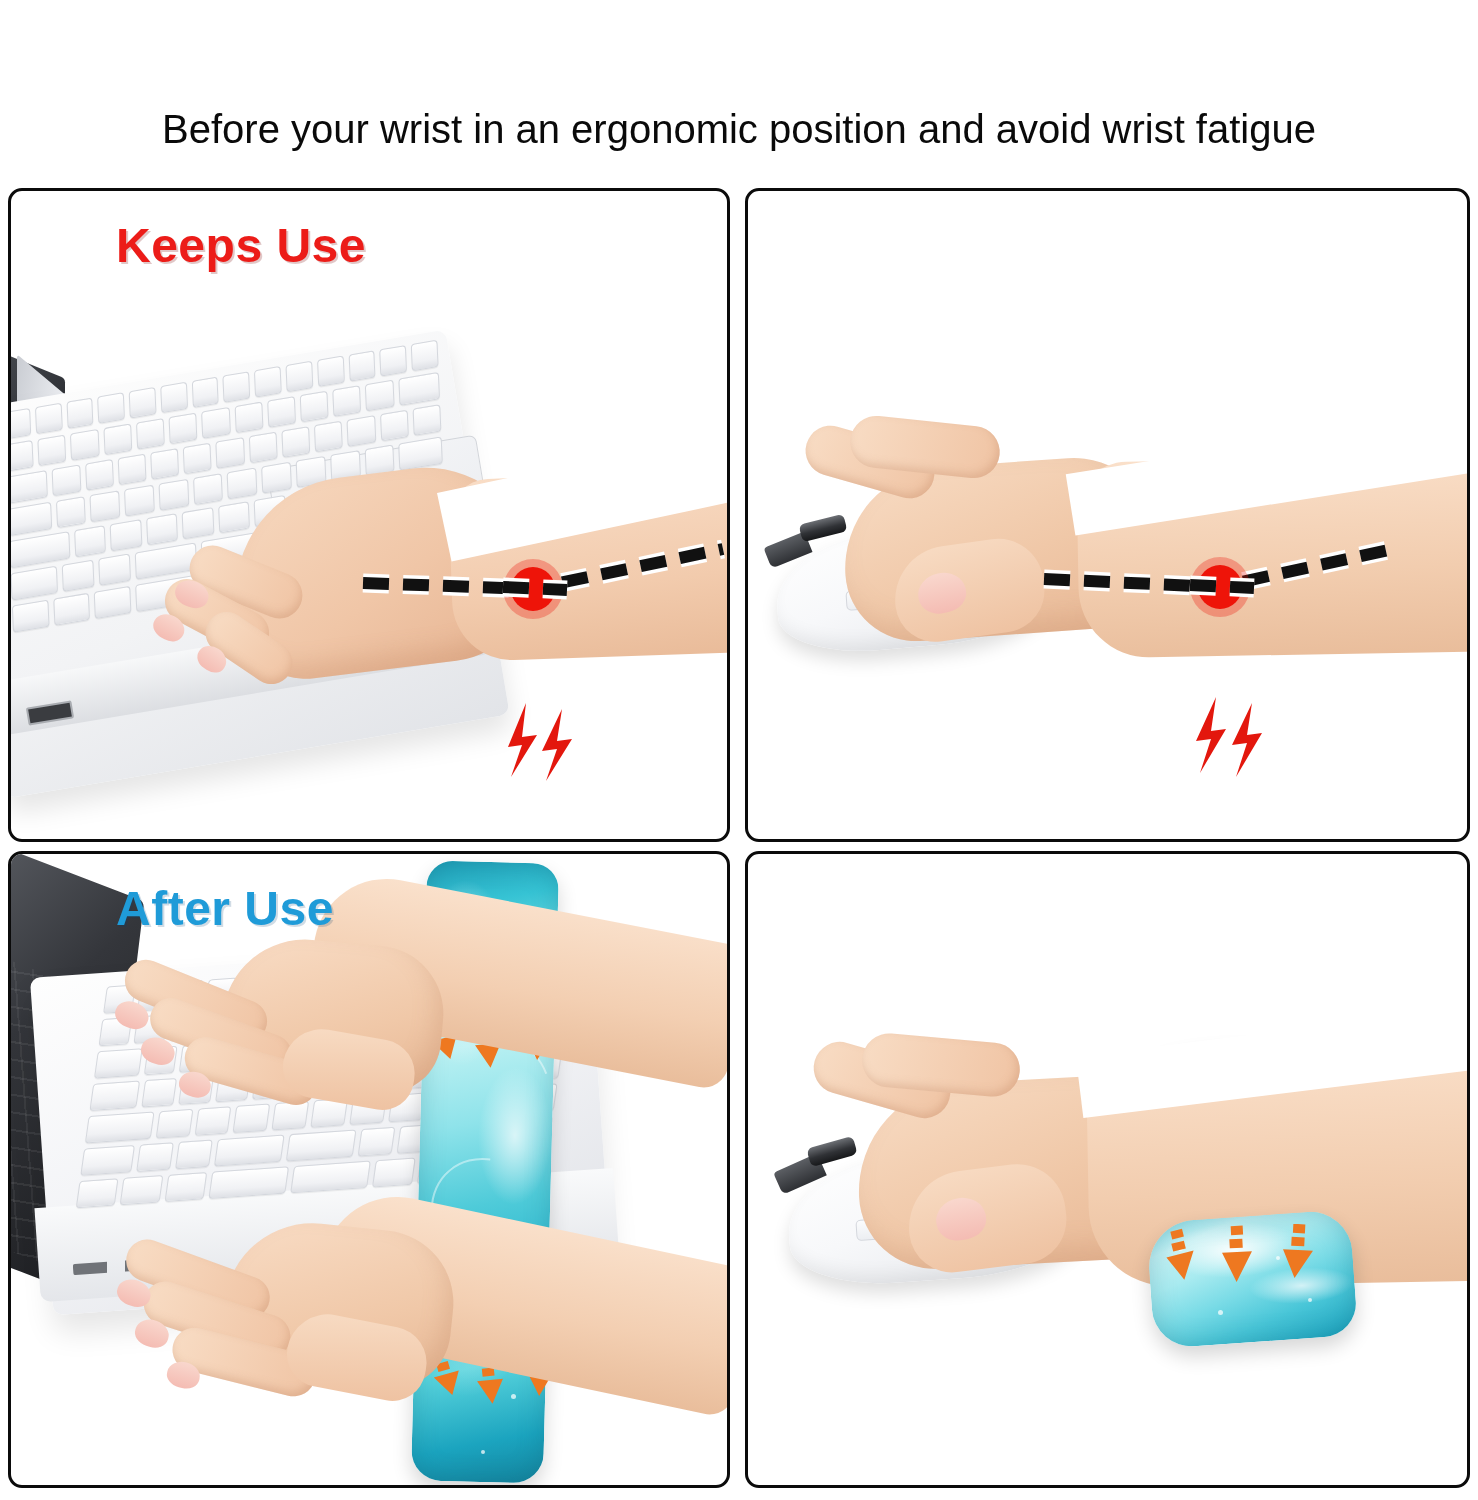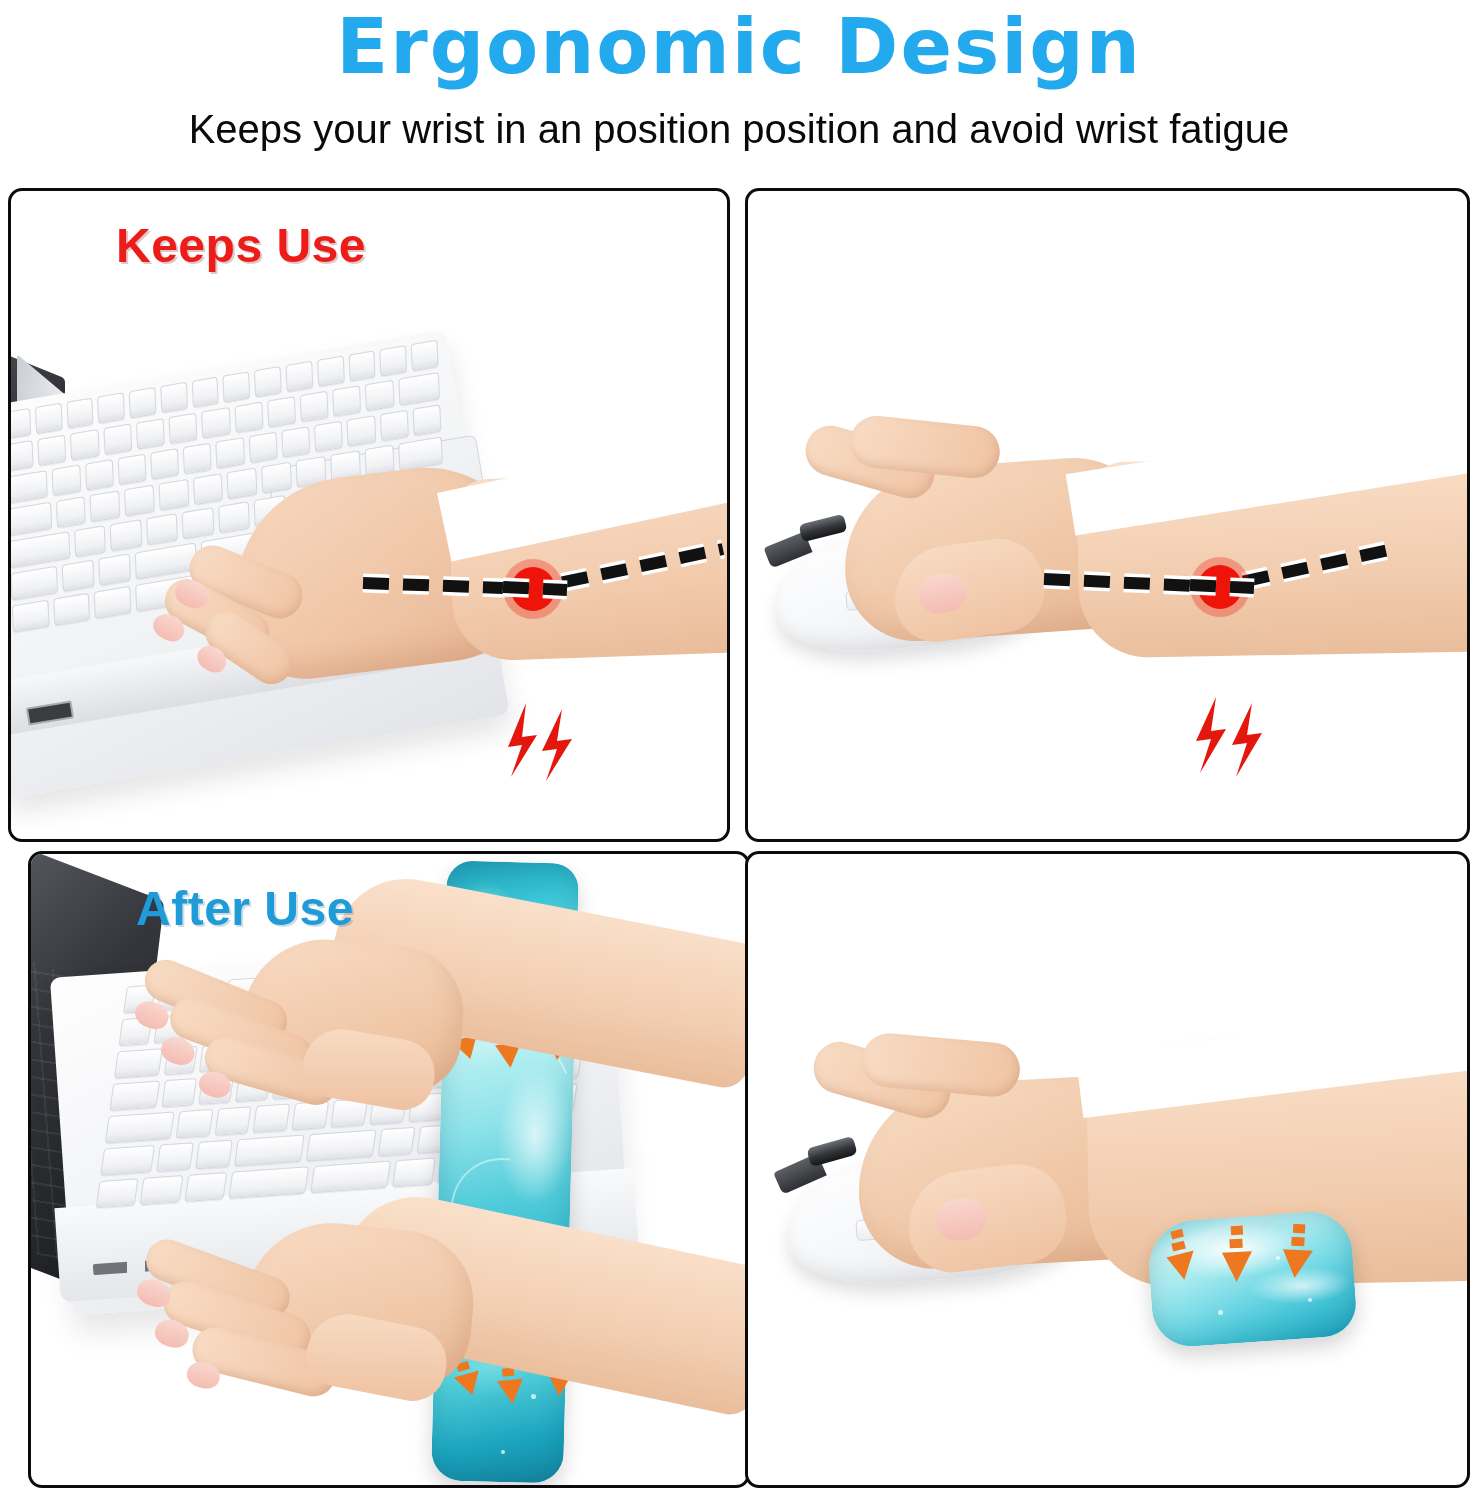--- a/index.html
+++ b/index.html
@@ -53,21 +53,21 @@
   .panel {
     position: absolute;
     box-sizing: border-box;
     border: 3px solid #0b0b0b;
     border-radius: 14px;
     background: #ffffff;
     overflow: hidden;
   }
   #panel-tl { left: 8px;   top: 188px;  width: 722px; height: 654px; }
   #panel-tr { left: 745px; top: 188px;  width: 725px; height: 654px; }
-  #panel-bl { left: 8px;   top: 851px;  width: 722px; height: 637px; margin-left: 20px; }
+  #panel-bl { left: 8px;   top: 851px;  width: 722px; height: 637px; }
   #panel-br { left: 745px; top: 851px;  width: 725px; height: 637px; }
 
   .panel-label {
     position: absolute;
     left: 105px;
     top: 26px;
     font-family: "Liberation Sans", sans-serif;
     font-weight: bold;
     font-size: 48px;
     line-height: 58px;
@@ -243,22 +243,21 @@
     position: absolute;
     border-radius: 50%;
     border: 2px solid rgba(255,255,255,0.38);
     border-color: rgba(255,255,255,0.45) transparent transparent transparent;
   }
 </style>
 </head>
 <body>
 
 <div class="header">
-  <div class="main-title">Ergonomic Design</div>
-  <div class="sub-title">Keeps your wrist in an position position and avoid wrist fatigue</div>
+  <div class="sub-title">Before your wrist in an ergonomic position and avoid wrist fatigue</div>
 </div>
 
 <div class="panel" id="panel-tl">
 
   <div class="panel-label label-before">Keeps Use</div>
 
   <div class="tl-laptop-screen"></div>
   <div class="tl-laptop-hinge"></div>
   <div class="tl-laptop-base"></div>
   <div class="tl-laptop-front"></div>

